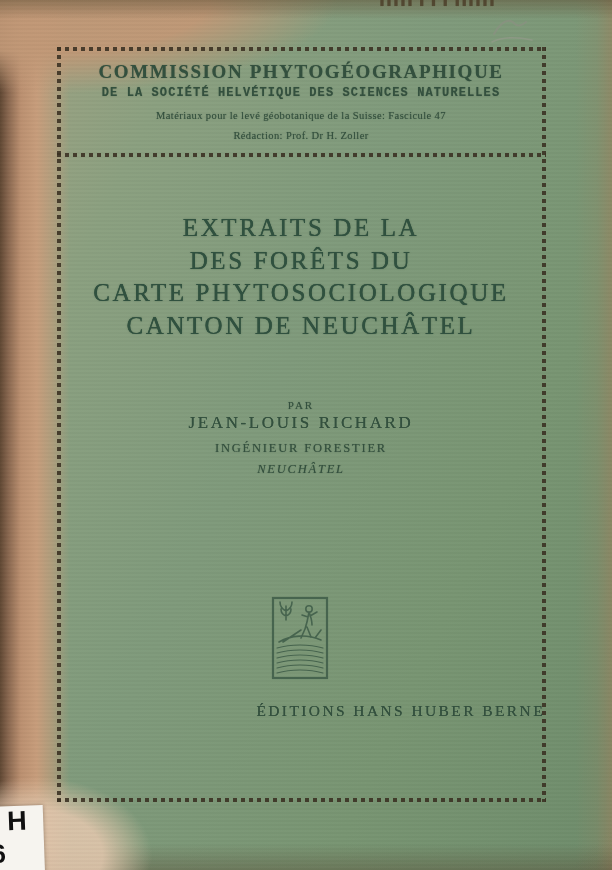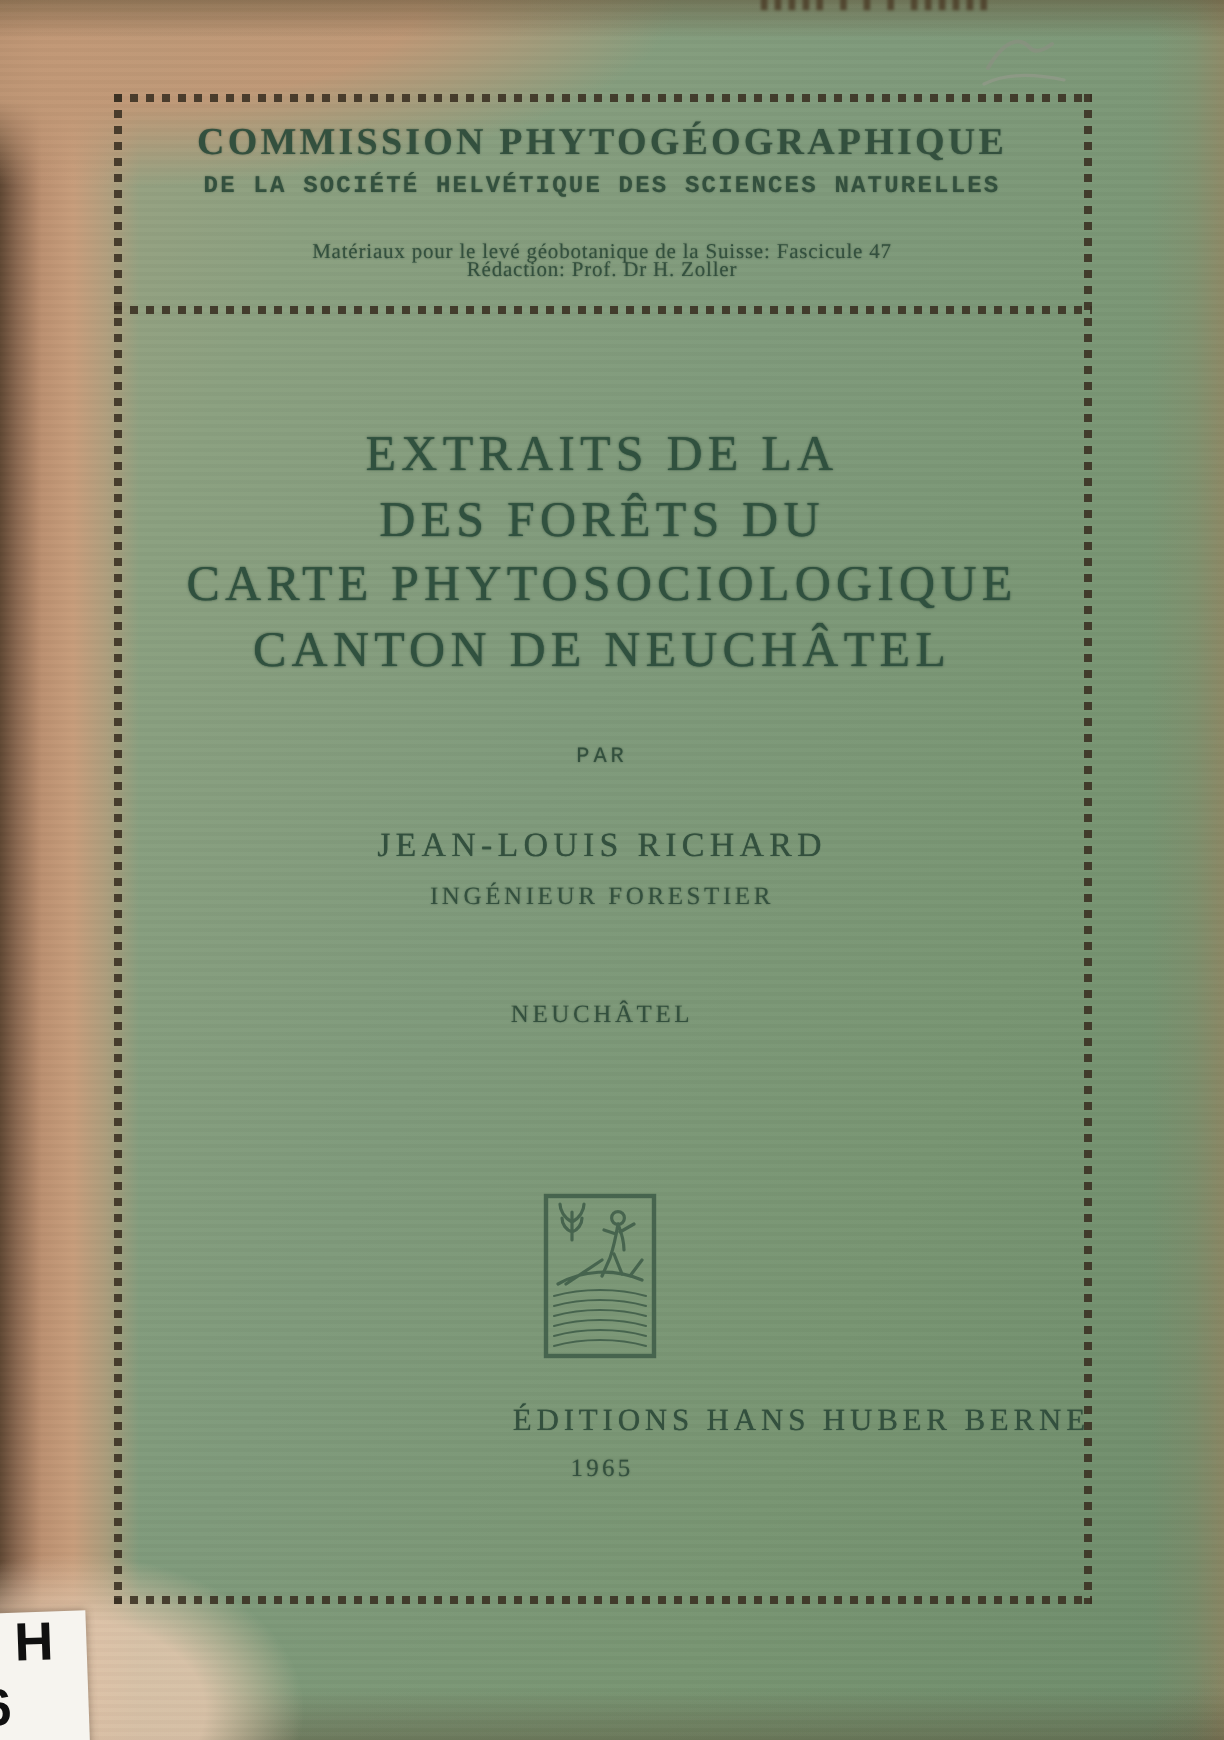--- a/index.html
+++ b/index.html
@@ -57,34 +57,34 @@
   </svg>
 
   <div class="dot-h" style="left:57px;top:47px;width:489px;"></div>
   <div class="dot-h" style="left:57px;top:798px;width:489px;"></div>
   <div class="dot-v" style="left:57px;top:47px;height:755px;"></div>
   <div class="dot-v" style="left:542px;top:47px;height:755px;"></div>
   <div class="dot-h" style="left:57px;top:153px;width:489px;"></div>
 
   <div class="txt b" style="top:61px;font-size:19px;letter-spacing:1.6px;text-align:center;">COMMISSION PHYTOGÉOGRAPHIQUE</div>
   <div class="txt b" style="top:86px;font-size:12px;letter-spacing:1.1px;font-family:Liberation Mono, monospace;">DE LA SOCIÉTÉ HELVÉTIQUE DES SCIENCES NATURELLES</div>
-  <div class="txt" style="top:110px;font-size:10.5px;letter-spacing:.4px;margin-top:11px;">Matériaux pour le levé géobotanique de la Suisse: Fascicule 47</div>
+  <div class="txt" style="top:110px;font-size:10.5px;letter-spacing:.4px;">Matériaux pour le levé géobotanique de la Suisse: Fascicule 47</div>
   <div class="txt" style="top:130px;font-size:10.5px;letter-spacing:.4px;font-family:Liberation Serif, serif;">Rédaction: Prof. Dr H. Zoller</div>
 
   <div class="txt" style="top:212px;font-size:25px;line-height:32.5px;letter-spacing:2.6px;color:#30513f;text-shadow:0 0 .6px #30513f, 0 0 1.4px rgba(40,62,46,.5);">
     <div>EXTRAITS DE LA</div>
     <div>DES FORÊTS DU</div>
     <div>CARTE PHYTOSOCIOLOGIQUE</div>
     <div>CANTON DE NEUCHÂTEL</div>
   </div>
 
-  <div class="txt" style="top:373px;font-size:11px;letter-spacing:2px;font-family:Liberation Mono, monospace;">PAR</div>
+  <div class="txt" style="top:399px;font-size:11px;letter-spacing:2px;">PAR</div>
   <div class="txt" style="top:441px;font-size:12.5px;letter-spacing:1.8px;">INGÉNIEUR FORESTIER</div>
   <div class="txt" style="top:413px;font-size:17px;letter-spacing:2.6px;text-shadow:0 0 .5px #33503e;">JEAN-LOUIS RICHARD</div>
-  <div class="txt" style="top:500px;font-size:12.5px;letter-spacing:1.8px;">NEUCHÂTEL</div>
+  <div class="txt" style="top:462px;font-size:12.5px;letter-spacing:1.8px;font-style:italic;">NEUCHÂTEL</div>
 
   <svg style="position:absolute;left:271px;top:596px;opacity:.85;" width="58" height="84" viewBox="0 0 58 84">
     <g fill="none" stroke="#3e5c48" stroke-width="1.6" stroke-linecap="round">
       <rect x="2" y="2" width="54" height="80" stroke-width="2.2"></rect>
 
       <path d="M15,24 L15,10 M15,15 C11,13 9,9 9,6 M15,15 C19,13 21,9 21,6 M15,20 C12,19 10,16 10,13 M15,20 C18,19 20,16 20,13"></path>
 
       <circle cx="38" cy="13" r="3.2"></circle>
       <path d="M38,16 C37,22 36,27 34,33 M38,16 C40,21 41,25 41,29 M39,20 L46,16 M37,21 L31,19 M34,33 L30,42 M36,31 L40,41"></path>
 
@@ -95,19 +95,18 @@
         <path d="M6,57 C20,53 38,53 52,57"></path>
         <path d="M6,62 C20,58 38,58 52,62"></path>
         <path d="M6,67 C20,63 38,63 52,67"></path>
         <path d="M6,72 C20,68 38,68 52,72"></path>
         <path d="M6,77 C20,73 38,73 52,77"></path>
       </g>
     </g>
   </svg>
 
   <div class="txt" style="top:702px;font-size:15.5px;letter-spacing:2.4px;text-shadow:0 0 .5px #33503e;text-align:right;">ÉDITIONS HANS HUBER BERNE</div>
-  <div class="txt" style="top:727px;font-size:12.5px;letter-spacing:1.6px;">1965</div>
 
   <div class="label">
     <div class="l1">H</div>
     <div class="l2">6</div>
   </div>
 </div>
 
 </body></html>

